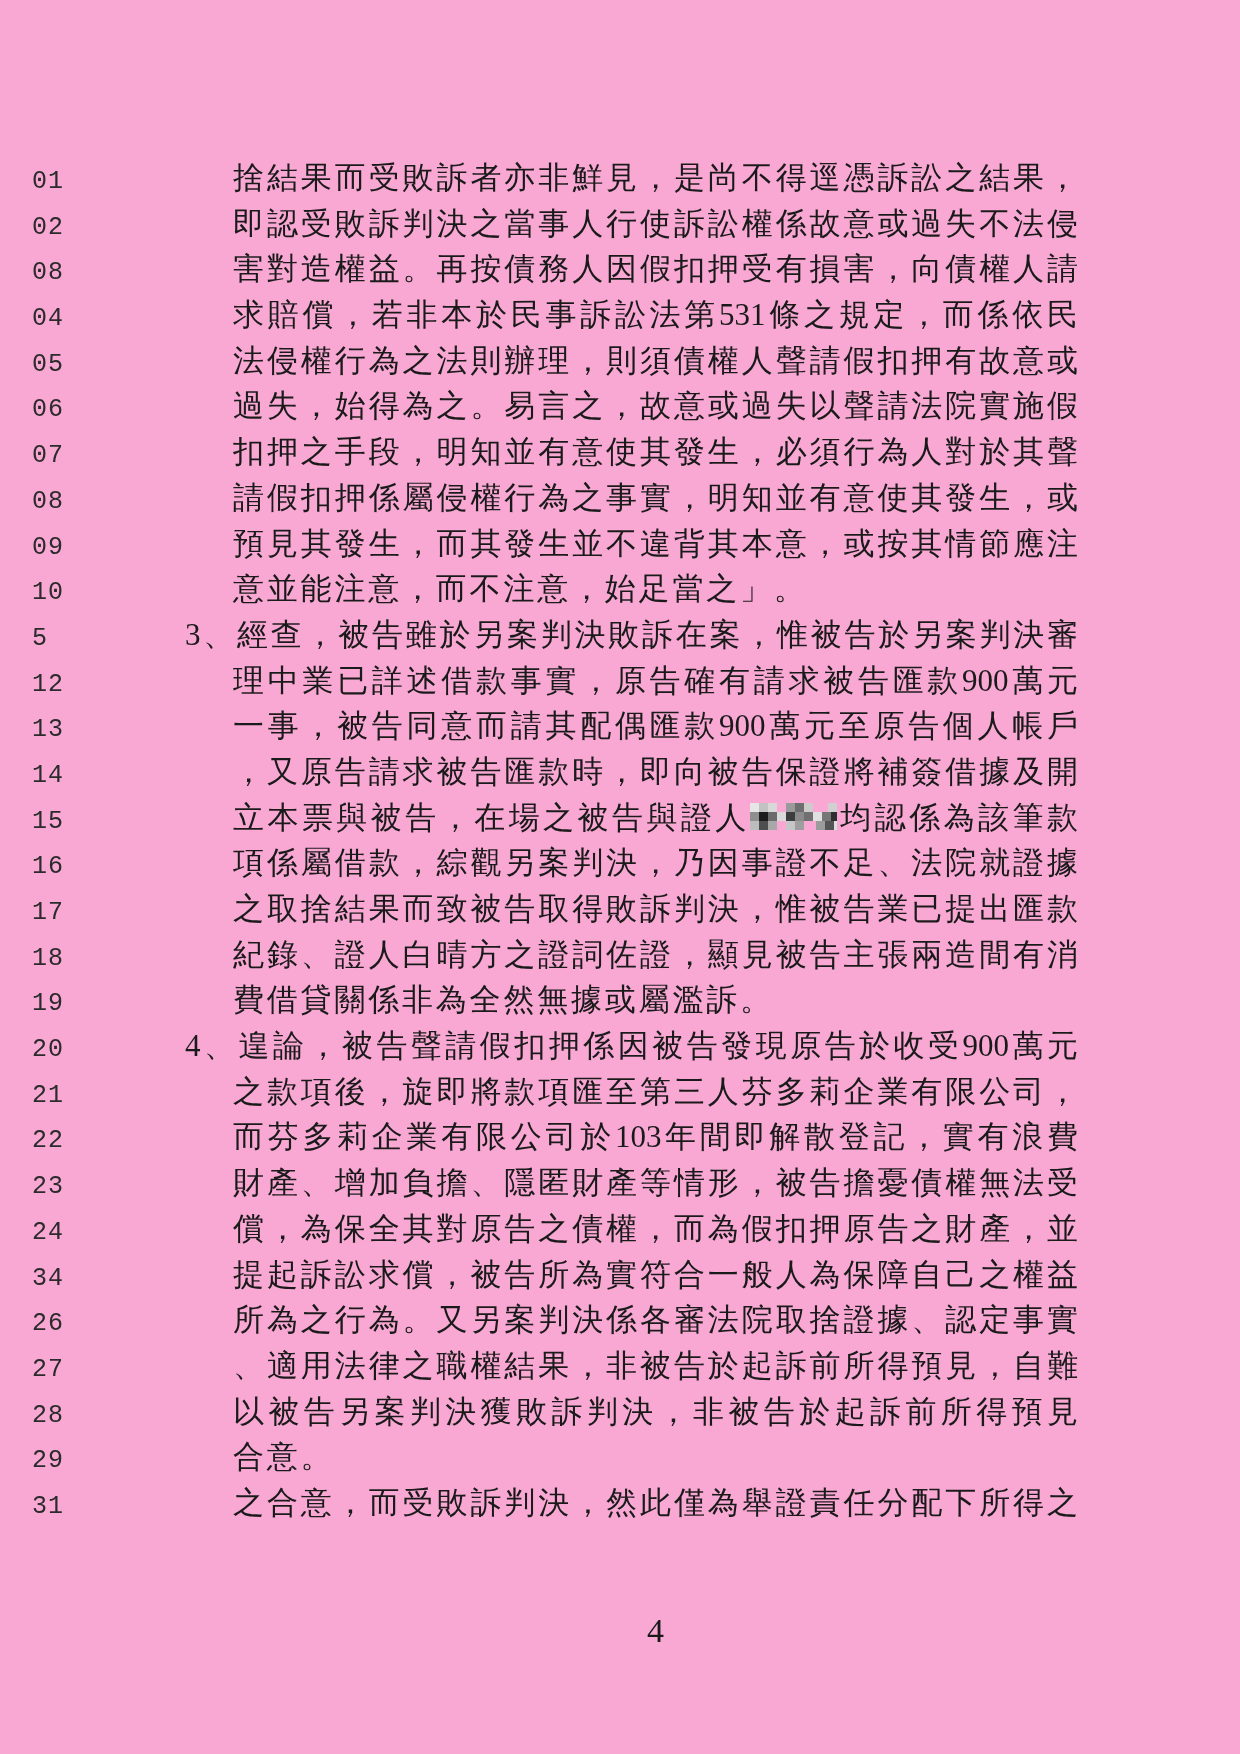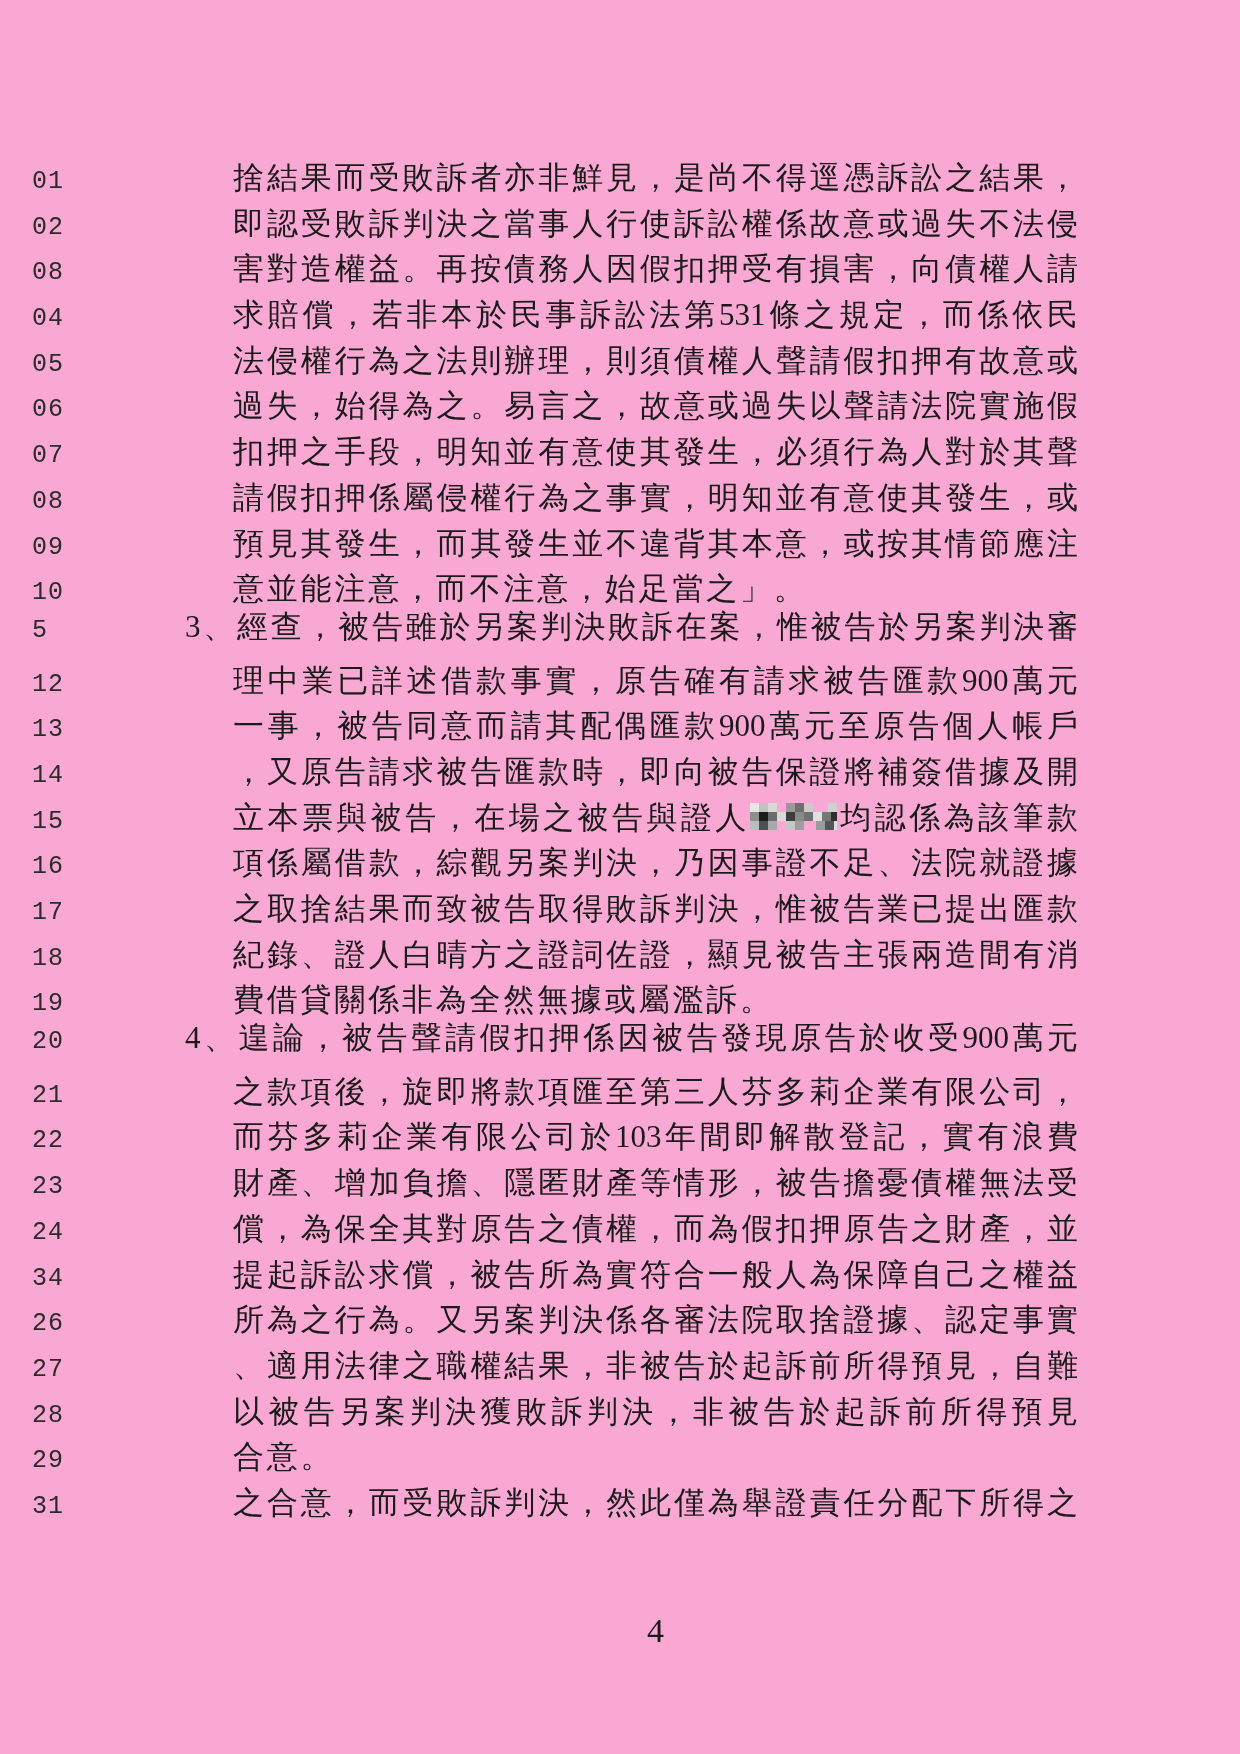--- a/index.html
+++ b/index.html
@@ -39,20 +39,21 @@
   
   .text.body{
     margin-left:171px;
     width:845px;
     margin-top:8px;
   }
   
   .text.hang{
     margin-left:123px;
     width:893px;
+    margin-top:8px;
   }
   .text.justify{
     text-align:justify;
     text-align-last:justify;
     white-space:normal;
     letter-spacing:0;
   }
   .text.left{
     text-align:left;
     letter-spacing:2.8px;

